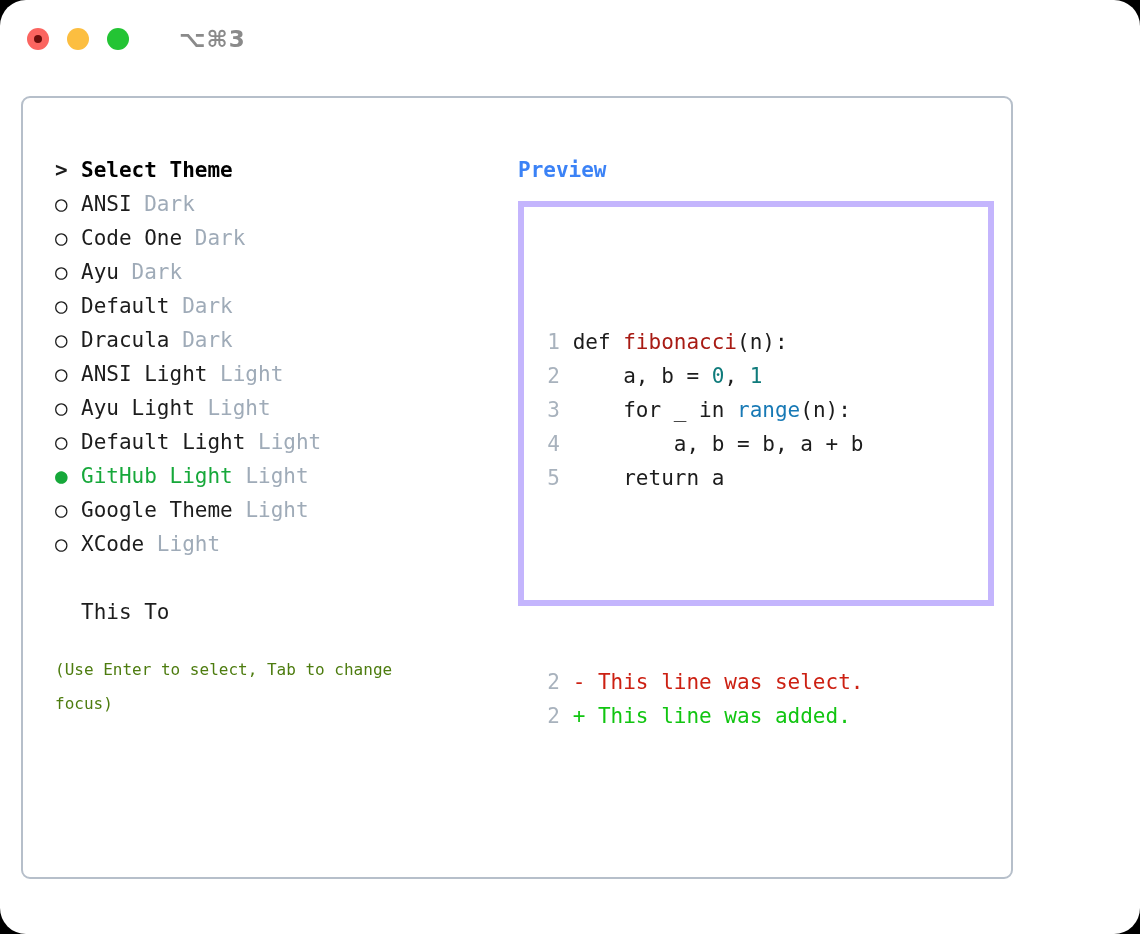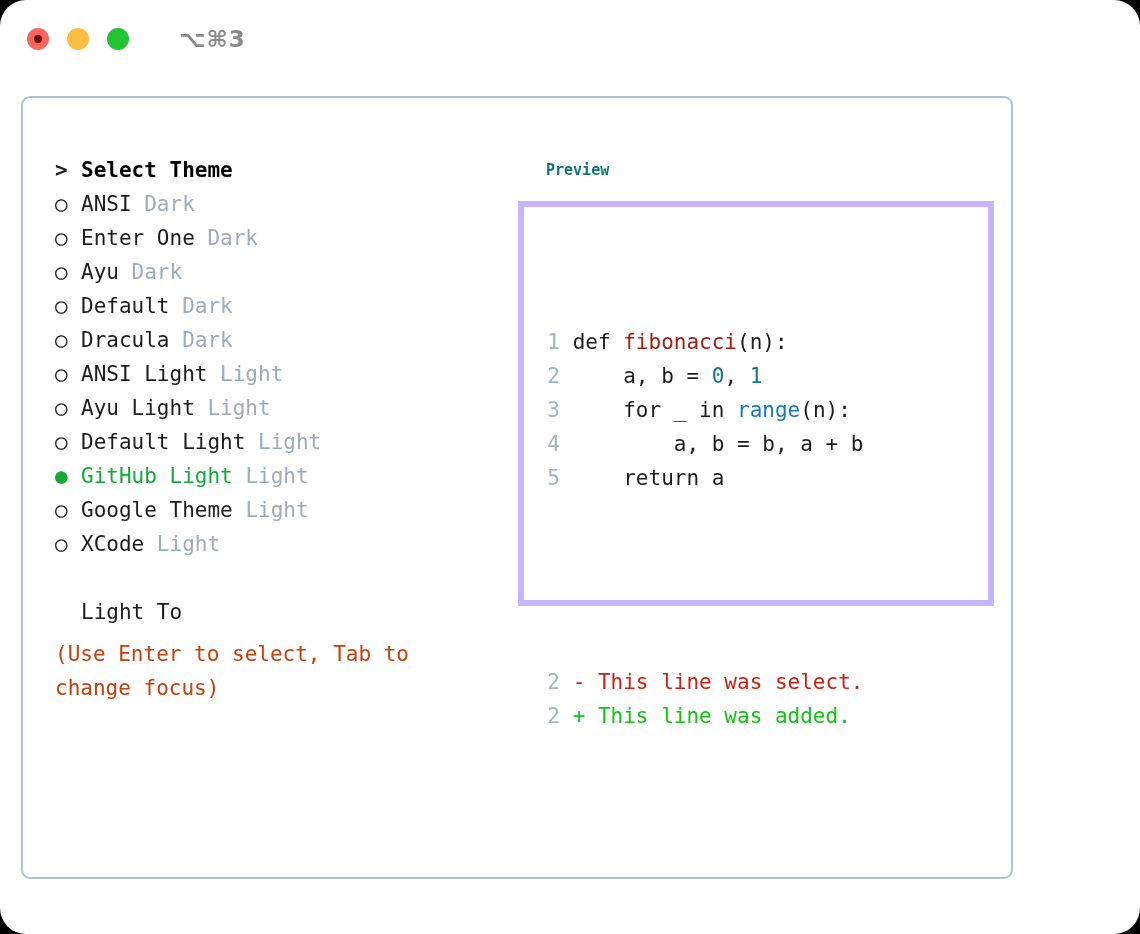--- a/index.html
+++ b/index.html
@@ -116,40 +116,39 @@
   .label-sel  { color: #16a83a; }
   .variant {
     color: #9fabb8;
   }
   .apply-title {
     padding-left: 26px;
     color: #1c1c1c;
   }
   .spacer { height: 34px; }
   .hint {
-    margin-top: 8px;
-    font-size: 21px;
-    line-height: 34px;
-    color: #c2410c;
+    margin-top: 24px;
+    font-size: 16px;
+    line-height: 34px;
+    color: #4d7c0f;
     width: 400px;
   }
 
   
   .right-col {
     position: absolute;
     left: 479px;
     top: 55px;
     width: 490px;
   }
   .preview-title {
-    font-size: 15px;
+    font-size: 21px;
     font-weight: bold;
-    color: #0f766e;
-    line-height: 34px;
-    margin-left: 28px;
+    color: #3b82f6;
+    line-height: 34px;
   }
   .preview-box {
     margin-top: 14px;
     width: 476px;
     height: 405px;
     border: 6px solid #c4b5fd;
     box-sizing: border-box;
     background: #ffffff;
     position: relative;
   }
@@ -194,35 +193,35 @@
     <div class="columns">
 
       <div class="left-col">
 
         <div class="row header-row">
           <span class="marker">&gt;</span><span>Select Theme</span>
         </div>
 
         <div id="theme-list">
             <div class="row"><span class="marker">○</span><span class="">ANSI </span><span class="variant">Dark</span></div>
-            <div class="row"><span class="marker">○</span><span class="">Enter One </span><span class="variant">Dark</span></div>
+            <div class="row"><span class="marker">○</span><span class="">Code One </span><span class="variant">Dark</span></div>
             <div class="row"><span class="marker">○</span><span class="">Ayu </span><span class="variant">Dark</span></div>
             <div class="row"><span class="marker">○</span><span class="">Default </span><span class="variant">Dark</span></div>
             <div class="row"><span class="marker">○</span><span class="">Dracula </span><span class="variant">Dark</span></div>
             <div class="row"><span class="marker">○</span><span class="">ANSI Light </span><span class="variant">Light</span></div>
             <div class="row"><span class="marker">○</span><span class="">Ayu Light </span><span class="variant">Light</span></div>
             <div class="row"><span class="marker">○</span><span class="">Default Light </span><span class="variant">Light</span></div>
             <div class="row"><span class="marker bullet-sel">●</span><span class="label-sel">GitHub Light </span><span class="variant">Light</span></div>
             <div class="row"><span class="marker">○</span><span class="">Google Theme </span><span class="variant">Light</span></div>
             <div class="row"><span class="marker">○</span><span class="">XCode </span><span class="variant">Light</span></div>
           </div>
 
         <div class="spacer"></div>
 
-        <div class="row apply-title">Light To</div>
+        <div class="row apply-title">This To</div>
 
 
         <div class="hint">(Use Enter to select, Tab to change focus)</div>
       </div>
 
       <div class="right-col">
         <div class="preview-title">Preview</div>
         <div class="preview-box">
           <div class="code">
             <div id="code-lines"><div><span class="ln">1</span><span class="code-line"> def </span><span class="tok-fn">fibonacci</span><span class="code-line">(n):</span></div><div><span class="ln">2</span><span class="code-line">     a, b = </span><span class="tok-num">0</span><span class="code-line">, </span><span class="tok-num">1</span></div><div><span class="ln">3</span><span class="code-line">     for _ in </span><span class="tok-call">range</span><span class="code-line">(n):</span></div><div><span class="ln">4</span><span class="code-line">         a, b = b, a + b</span></div><div><span class="ln">5</span><span class="code-line">     return a</span></div></div>

